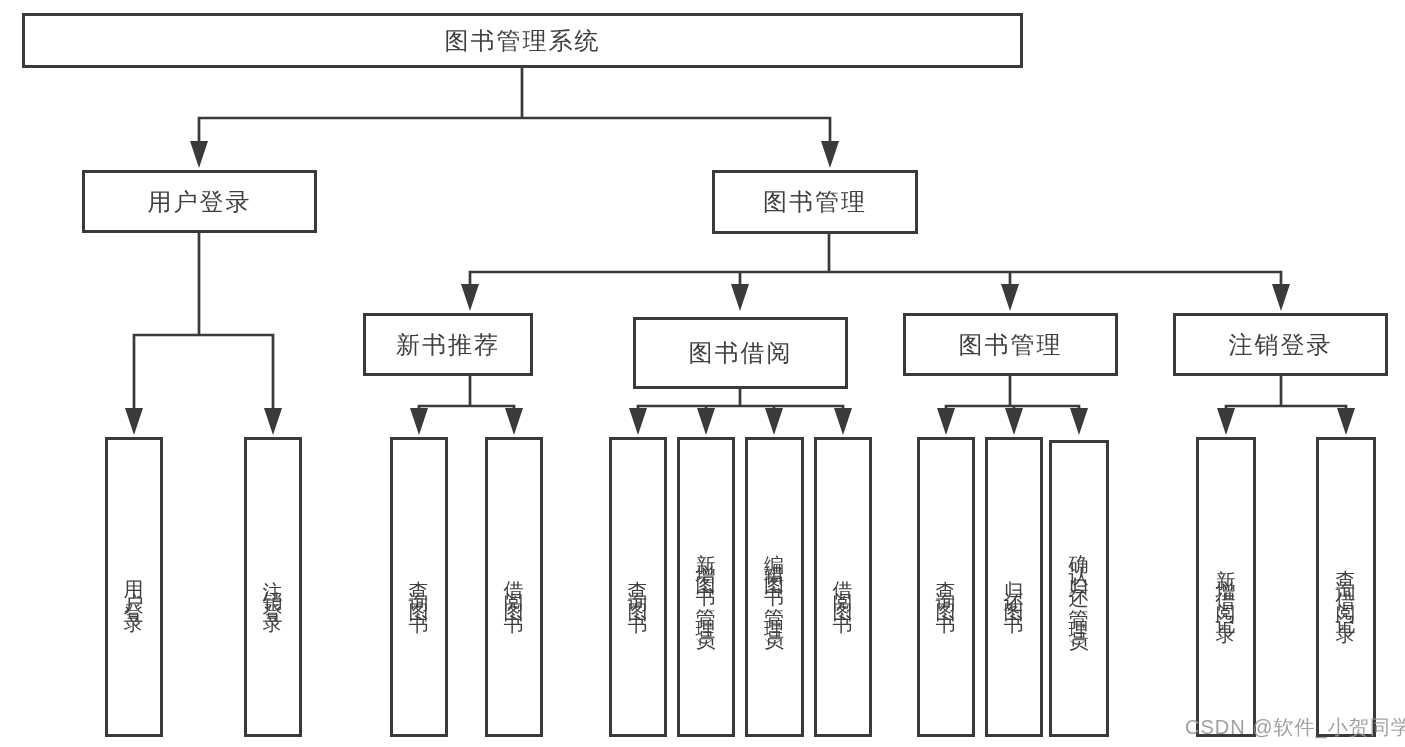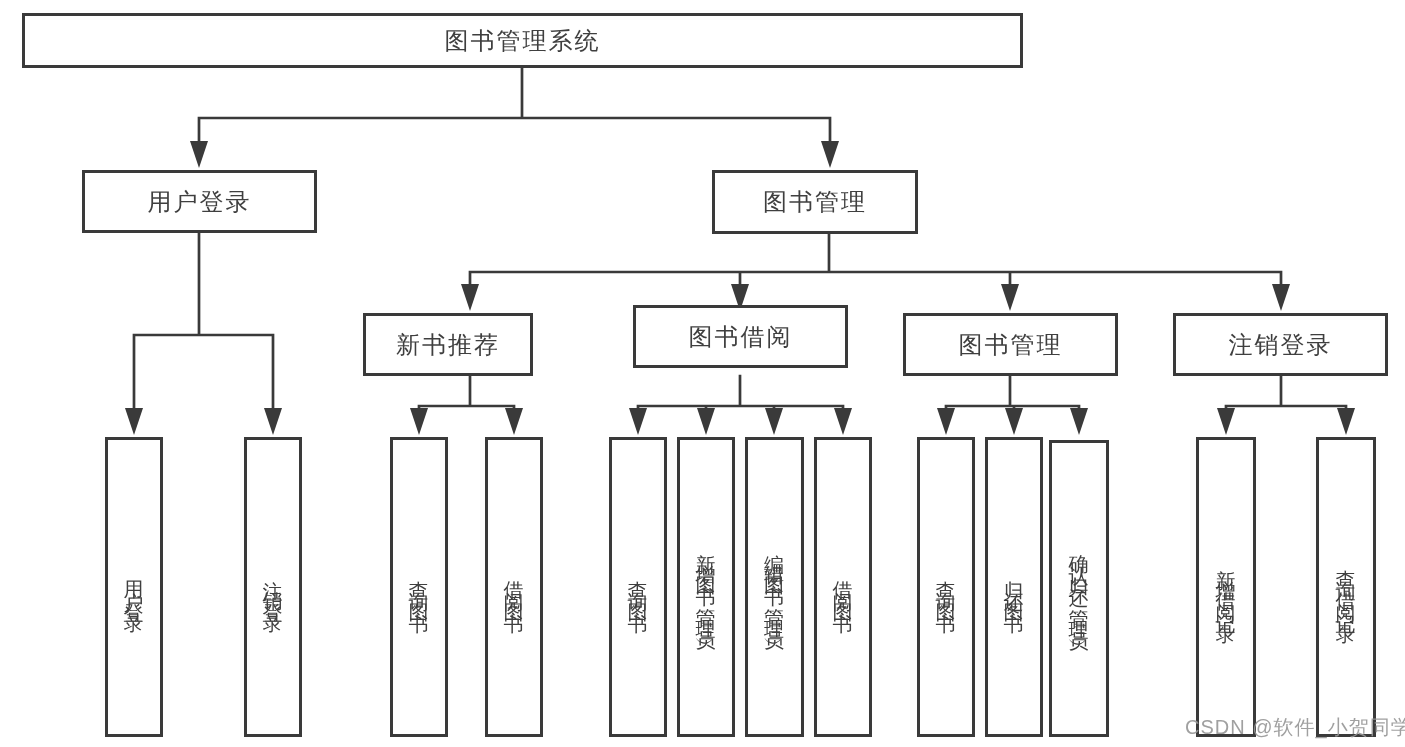--- a/index.html
+++ b/index.html
@@ -94,21 +94,21 @@
   <div class="node hnode" style="left:82px;top:170px;width:235px;height:63px">
     <span>用户登录</span>
   </div>
   <div class="node hnode" style="left:712px;top:170px;width:206px;height:64px">
     <span>图书管理</span>
   </div>
 
   <div class="node hnode" style="left:363px;top:313px;width:170px;height:63px">
     <span>新书推荐</span>
   </div>
-  <div class="node hnode" style="left:633px;top:305px;width:215px;height:63px">
+  <div class="node hnode" style="left:633px;top:317px;width:215px;height:72px">
     <span>图书借阅</span>
   </div>
   <div class="node hnode" style="left:903px;top:313px;width:215px;height:63px">
     <span>图书管理</span>
   </div>
   <div class="node hnode" style="left:1173px;top:313px;width:215px;height:63px">
     <span>注销登录</span>
   </div>
 
   <div class="node vnode" style="left:105px;top:437px;width:58px;height:300px">

